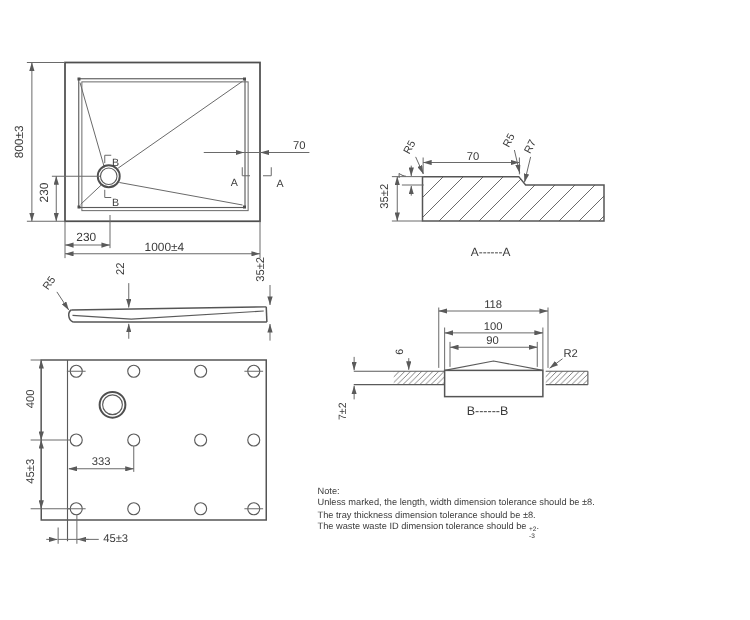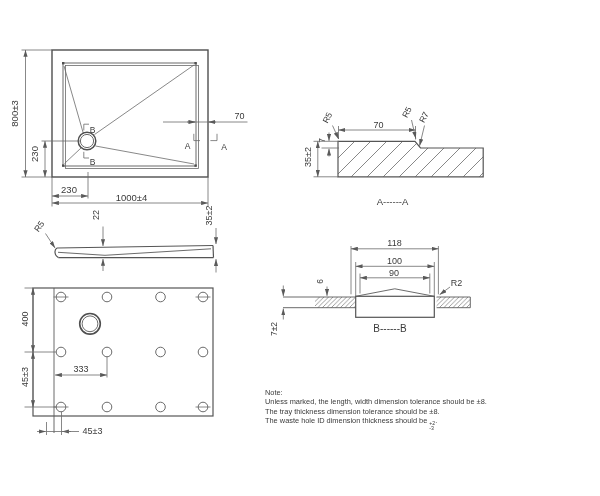--- a/index.html
+++ b/index.html
@@ -5,21 +5,21 @@
   html,body{margin:0;padding:0;background:#ffffff;}
   .canvas{position:relative;width:600px;height:496px;background:#ffffff;overflow:hidden;
           font-family:"Liberation Sans",sans-serif;}
   svg{position:absolute;left:0;top:0;}
   svg text{fill:#3a3a3a;font-family:"Liberation Sans",sans-serif;}
   .t85{font-size:8.5px;} .t9{font-size:9px;} .t95{font-size:9.5px;} .t10{font-size:10px;}
   .edge{stroke:#555555;stroke-width:1.2;fill:none;}
   .edge-thick{stroke:#4f4f4f;stroke-width:1.4;fill:none;}
   .thin{stroke:#6a6a6a;stroke-width:0.8;fill:none;}
   .med{stroke:#5a5a5a;stroke-width:0.9;fill:none;}
-  .notes{position:absolute;left:265px;top:388px;width:320px;color:#3a3a3a;
+  .notes{position:absolute;left:254px;top:388px;width:320px;color:#3a3a3a;
          font-size:7.4px;line-height:9.4px;white-space:nowrap;}
   .tolstack{display:inline-flex;flex-direction:column;vertical-align:-2px;
             font-size:5.2px;line-height:5px;margin-left:2px;}
 </style>
 </head>
 <body>
 
 <div class="canvas">
 <svg width="600" height="496" viewBox="0 0 600 496">
   <defs>
@@ -257,18 +257,18 @@
       <text transform="translate(277,329) rotate(-90)" text-anchor="middle" class="t85">7±2</text>
     </g>
     <text x="390" y="332" text-anchor="middle" class="t10">B------B</text>
   </g>
 </svg>
 
 <div class="notes">
   <div>Note:</div>
   <div>Unless marked, the length, width dimension tolerance should be ±8.</div>
   <div>The tray thickness dimension tolerance should be ±8.</div>
-  <div><span>The waste hole ID dimension thickness should be</span><span class="tolstack">
+  <div><span>The waste waste ID dimension tolerance should be</span><span class="tolstack">
           <span>+2</span>
           <span>-3</span>
         </span><span>.</span></div>
 </div>
 </div>
 
 </body></html>

